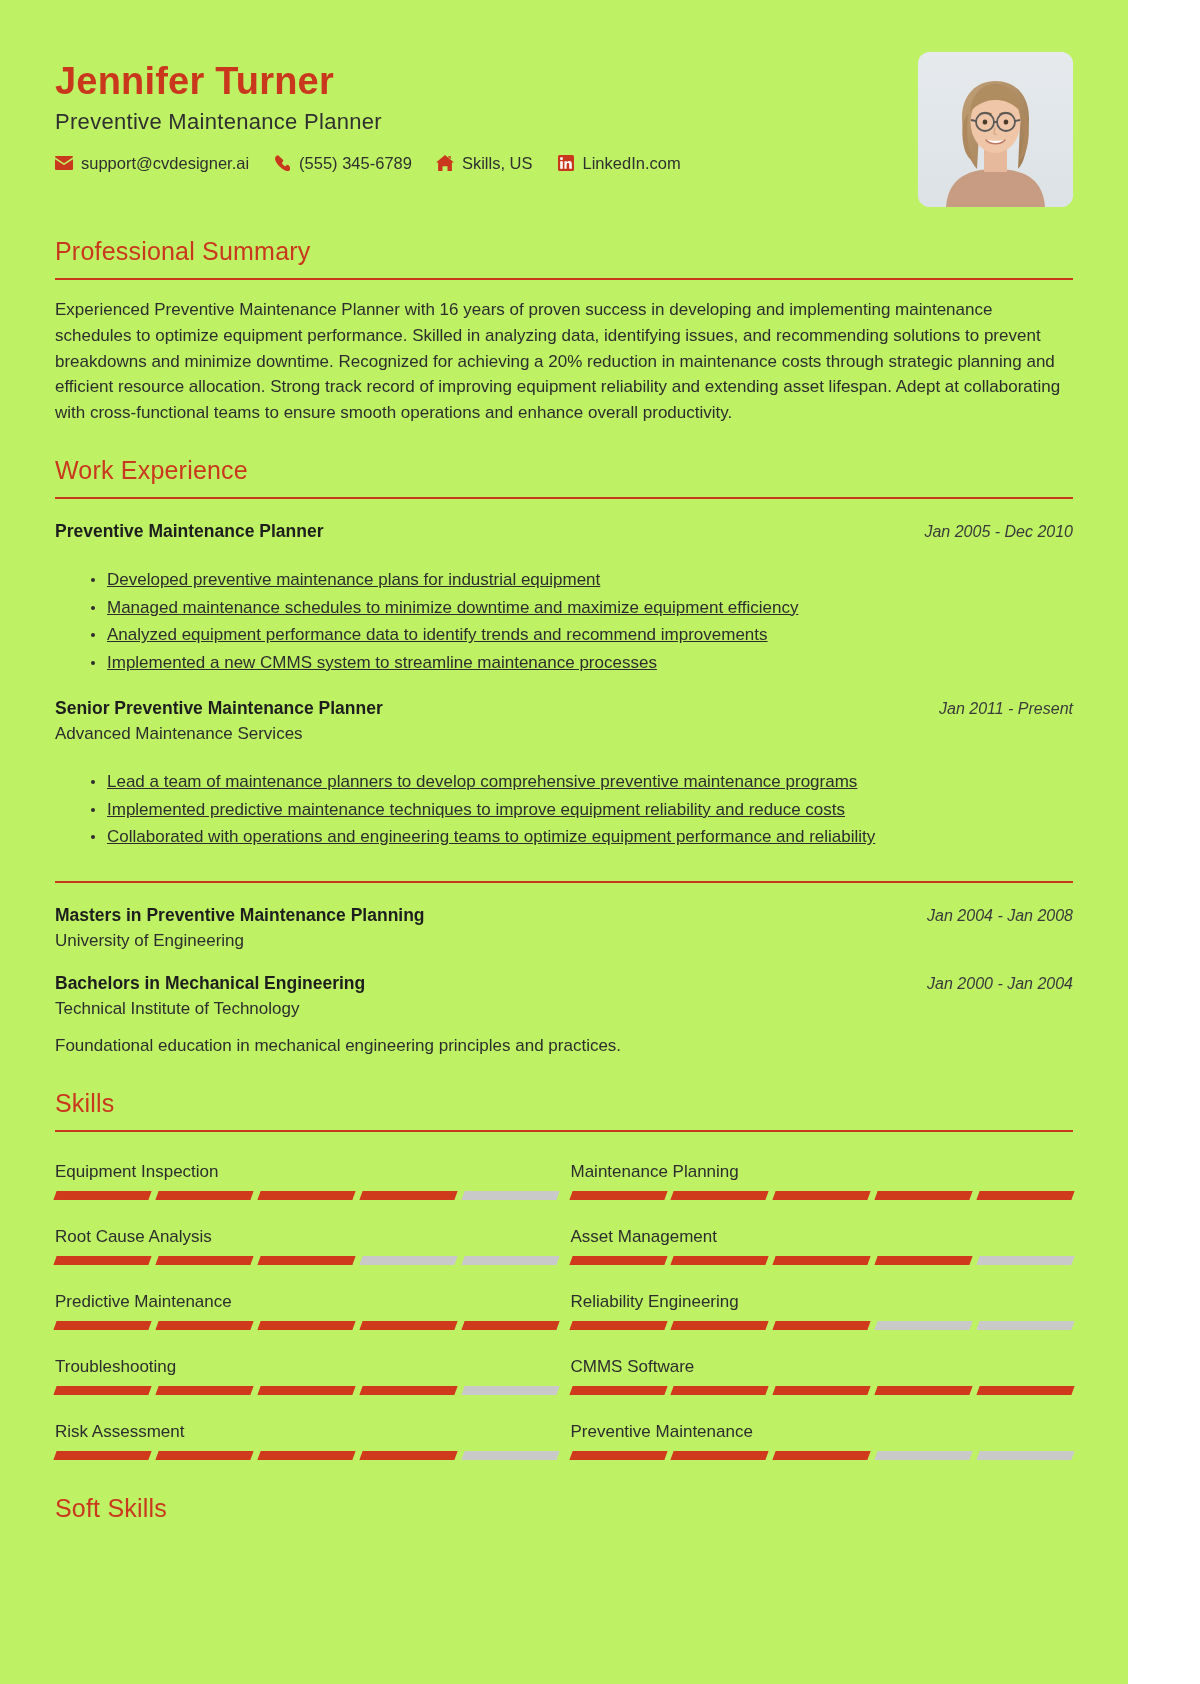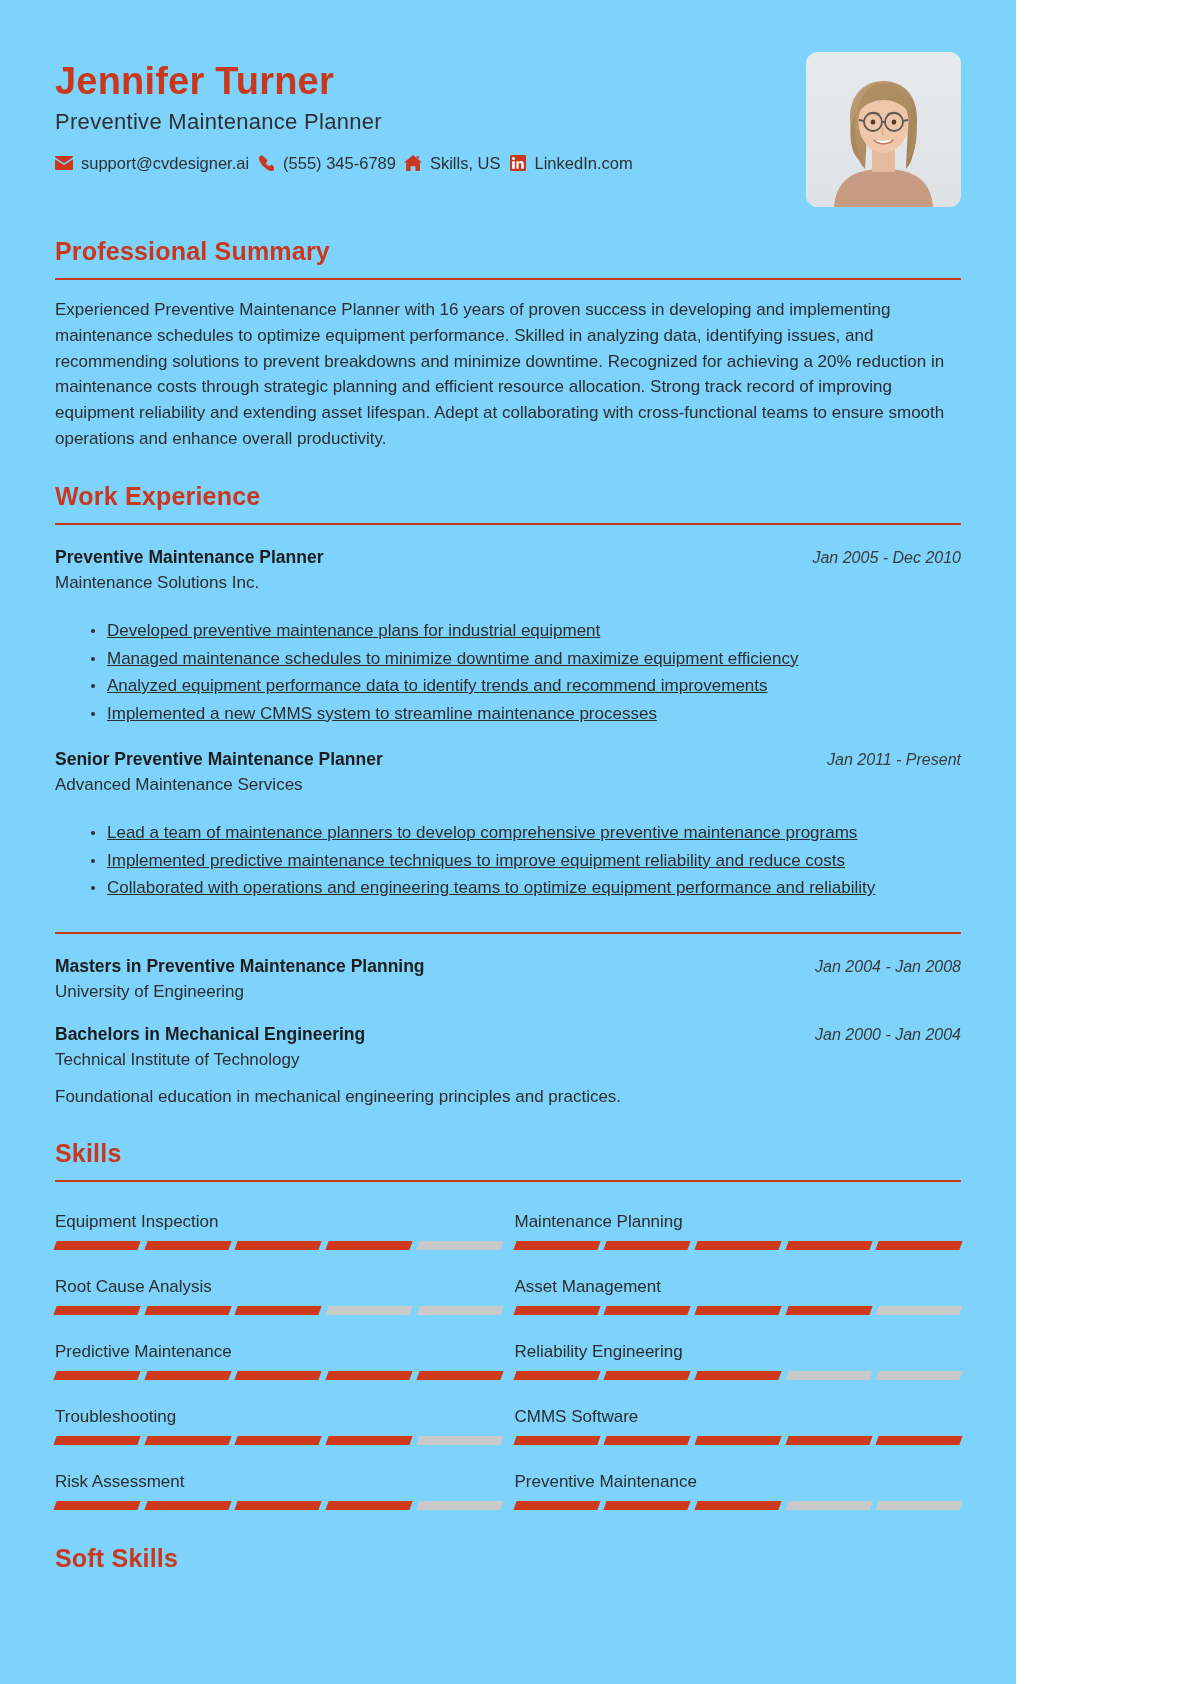--- a/index.html
+++ b/index.html
@@ -7,25 +7,25 @@
   body {
     width: 1200px;
     height: 1684px;
     background: #ffffff;
     font-family: "Liberation Sans", sans-serif;
     color: #2d2d2d;
     overflow: hidden;
   }
 
   .page {
-    width: 1016px;
+    width: 1128px;
     height: 1684px;
     padding: 0 55px;
     position: relative;
-    background: #7dd3fc;
+    background: #bef264;
   }
 
   
   .header {
     display: flex;
     justify-content: space-between;
     align-items: flex-start;
     padding-top: 52px;
     min-height: 175px;
   }
@@ -42,21 +42,21 @@
     font-size: 22px;
     font-weight: 400;
     color: #2f2f2f;
     margin-top: 6px;
     letter-spacing: 0.3px;
   }
   .contact-row {
     display: flex;
     align-items: center;
     margin-top: 19px;
-    gap: 8px;
+    gap: 24px;
     flex-wrap: wrap;
   }
   .contact-item {
     display: flex;
     align-items: center;
     gap: 8px;
     font-size: 16.5px;
     color: #2f2f2f;
     white-space: nowrap;
   }
@@ -79,21 +79,21 @@
     background: #dfe3e6;
     flex: 0 0 auto;
     position: relative;
   }
   .photo svg { display: block; width: 100%; height: 100%; }
 
   
   .section { margin-top: 30px; }
   .section-title {
     font-size: 25px;
-    font-weight: bold;
+    font-weight: normal;
     color: #c9381d;
     letter-spacing: 0.2px;
   }
   .section-rule {
     border-bottom: 2px solid #c9381d;
     margin-top: 12px;
   }
 
   .summary-text {
     font-size: 17px;
@@ -293,21 +293,20 @@
 
   <div class="section">
     <div class="section-title">Work Experience</div>
     <div class="section-rule"></div>
 
     <div class="entry">
       <div class="entry-head">
         <div class="entry-title">Preventive Maintenance Planner</div>
         <div class="entry-date">Jan 2005 - Dec 2010</div>
       </div>
-      <div class="entry-org">Maintenance Solutions Inc.</div>
       <ul class="bullets">
         <li>Developed preventive maintenance plans for industrial equipment</li>
         <li>Managed maintenance schedules to minimize downtime and maximize equipment efficiency</li>
         <li>Analyzed equipment performance data to identify trends and recommend improvements</li>
         <li>Implemented a new CMMS system to streamline maintenance processes</li>
       </ul>
     </div>
 
     <div class="entry">
       <div class="entry-head">

